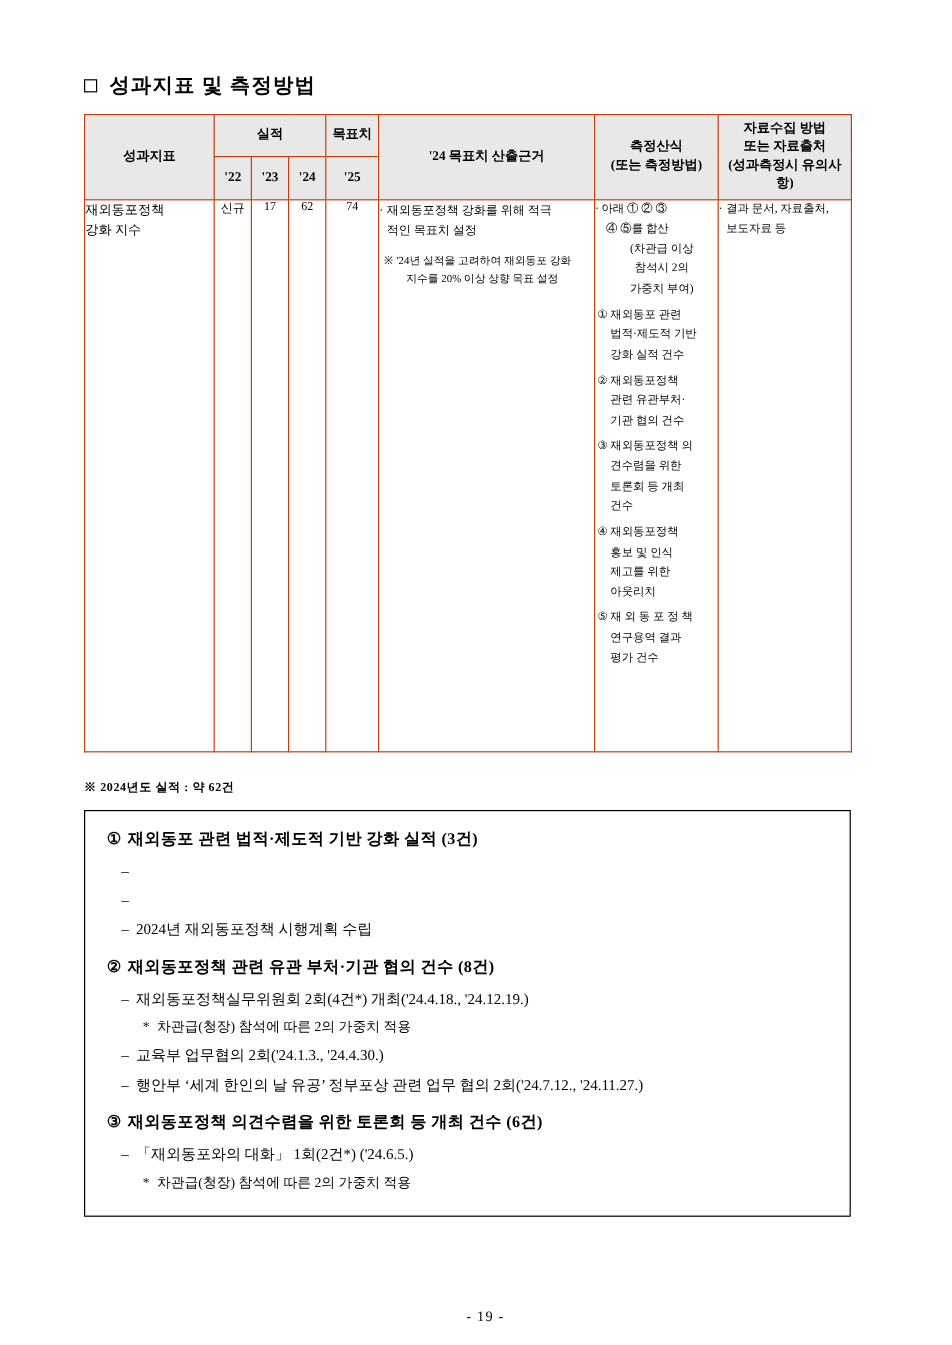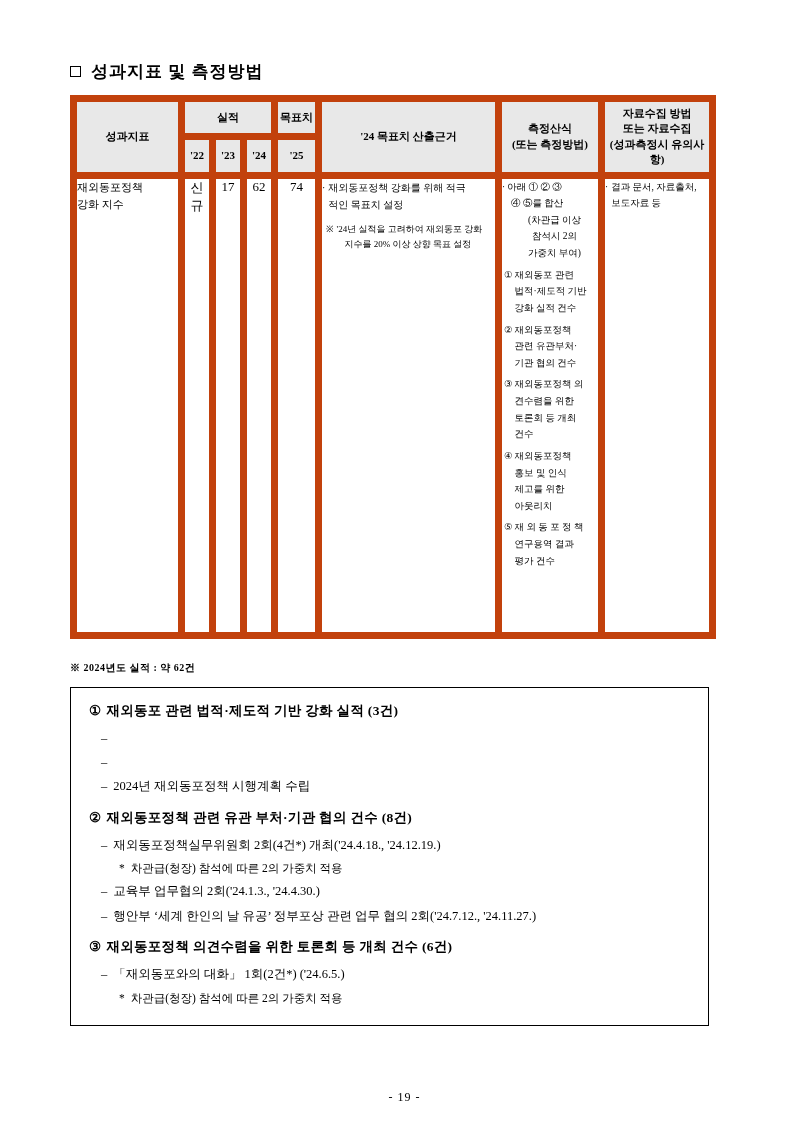--- a/index.html
+++ b/index.html
@@ -48,21 +48,21 @@
   }
 
   
   table.kpi {
     border-collapse: collapse;
     width: 639px;
     table-layout: fixed;
     font-size: 10px;
   }
   table.kpi td, table.kpi th {
-    border: 7px solid #c2410c;
+    border: 1px solid #c2410c;
     padding: 0;
     vertical-align: top;
     font-weight: normal;
   }
   table.kpi th {
     text-align: center;
     vertical-align: middle;
     background: #e8e8e8;
     font-weight: bold;
     font-size: 11px;
@@ -82,21 +82,21 @@
 
   td.kpi-name {
     font-weight: bold;
     font-size: 11px;
     text-align: left;
     padding: 7px 6px;
     line-height: 1.6;
   }
   td.num {
     text-align: center;
-    font-size: 13px;
+    font-size: 10px;
     padding-top: 7px;
   }
   td.basis {
     font-size: 10px;
     line-height: 1.75;
     padding: 7px 6px;
   }
   .basis .b-item {
     display: flex;
     gap: 3px;
@@ -220,21 +220,21 @@
           <th rowspan="2">성과지표</th>
           <th colspan="3">실적</th>
           <th>목표치</th>
           <th rowspan="2">'24 목표치 산출근거</th>
           <th rowspan="2">
             <div>측정산식</div>
             <div>(또는 측정방법)</div>
           </th>
           <th rowspan="2" class="hdr-note">
             <div>자료수집 방법</div>
-            <div>또는 자료수집</div>
+            <div>또는 자료출처</div>
             <div>(성과측정시 유의사항)</div>
           </th>
         </tr>
         <tr>
           <th class="small-th">'22</th>
           <th class="small-th">'23</th>
           <th class="small-th">'24</th>
           <th class="small-th">'25</th>
         </tr>
       </thead>

